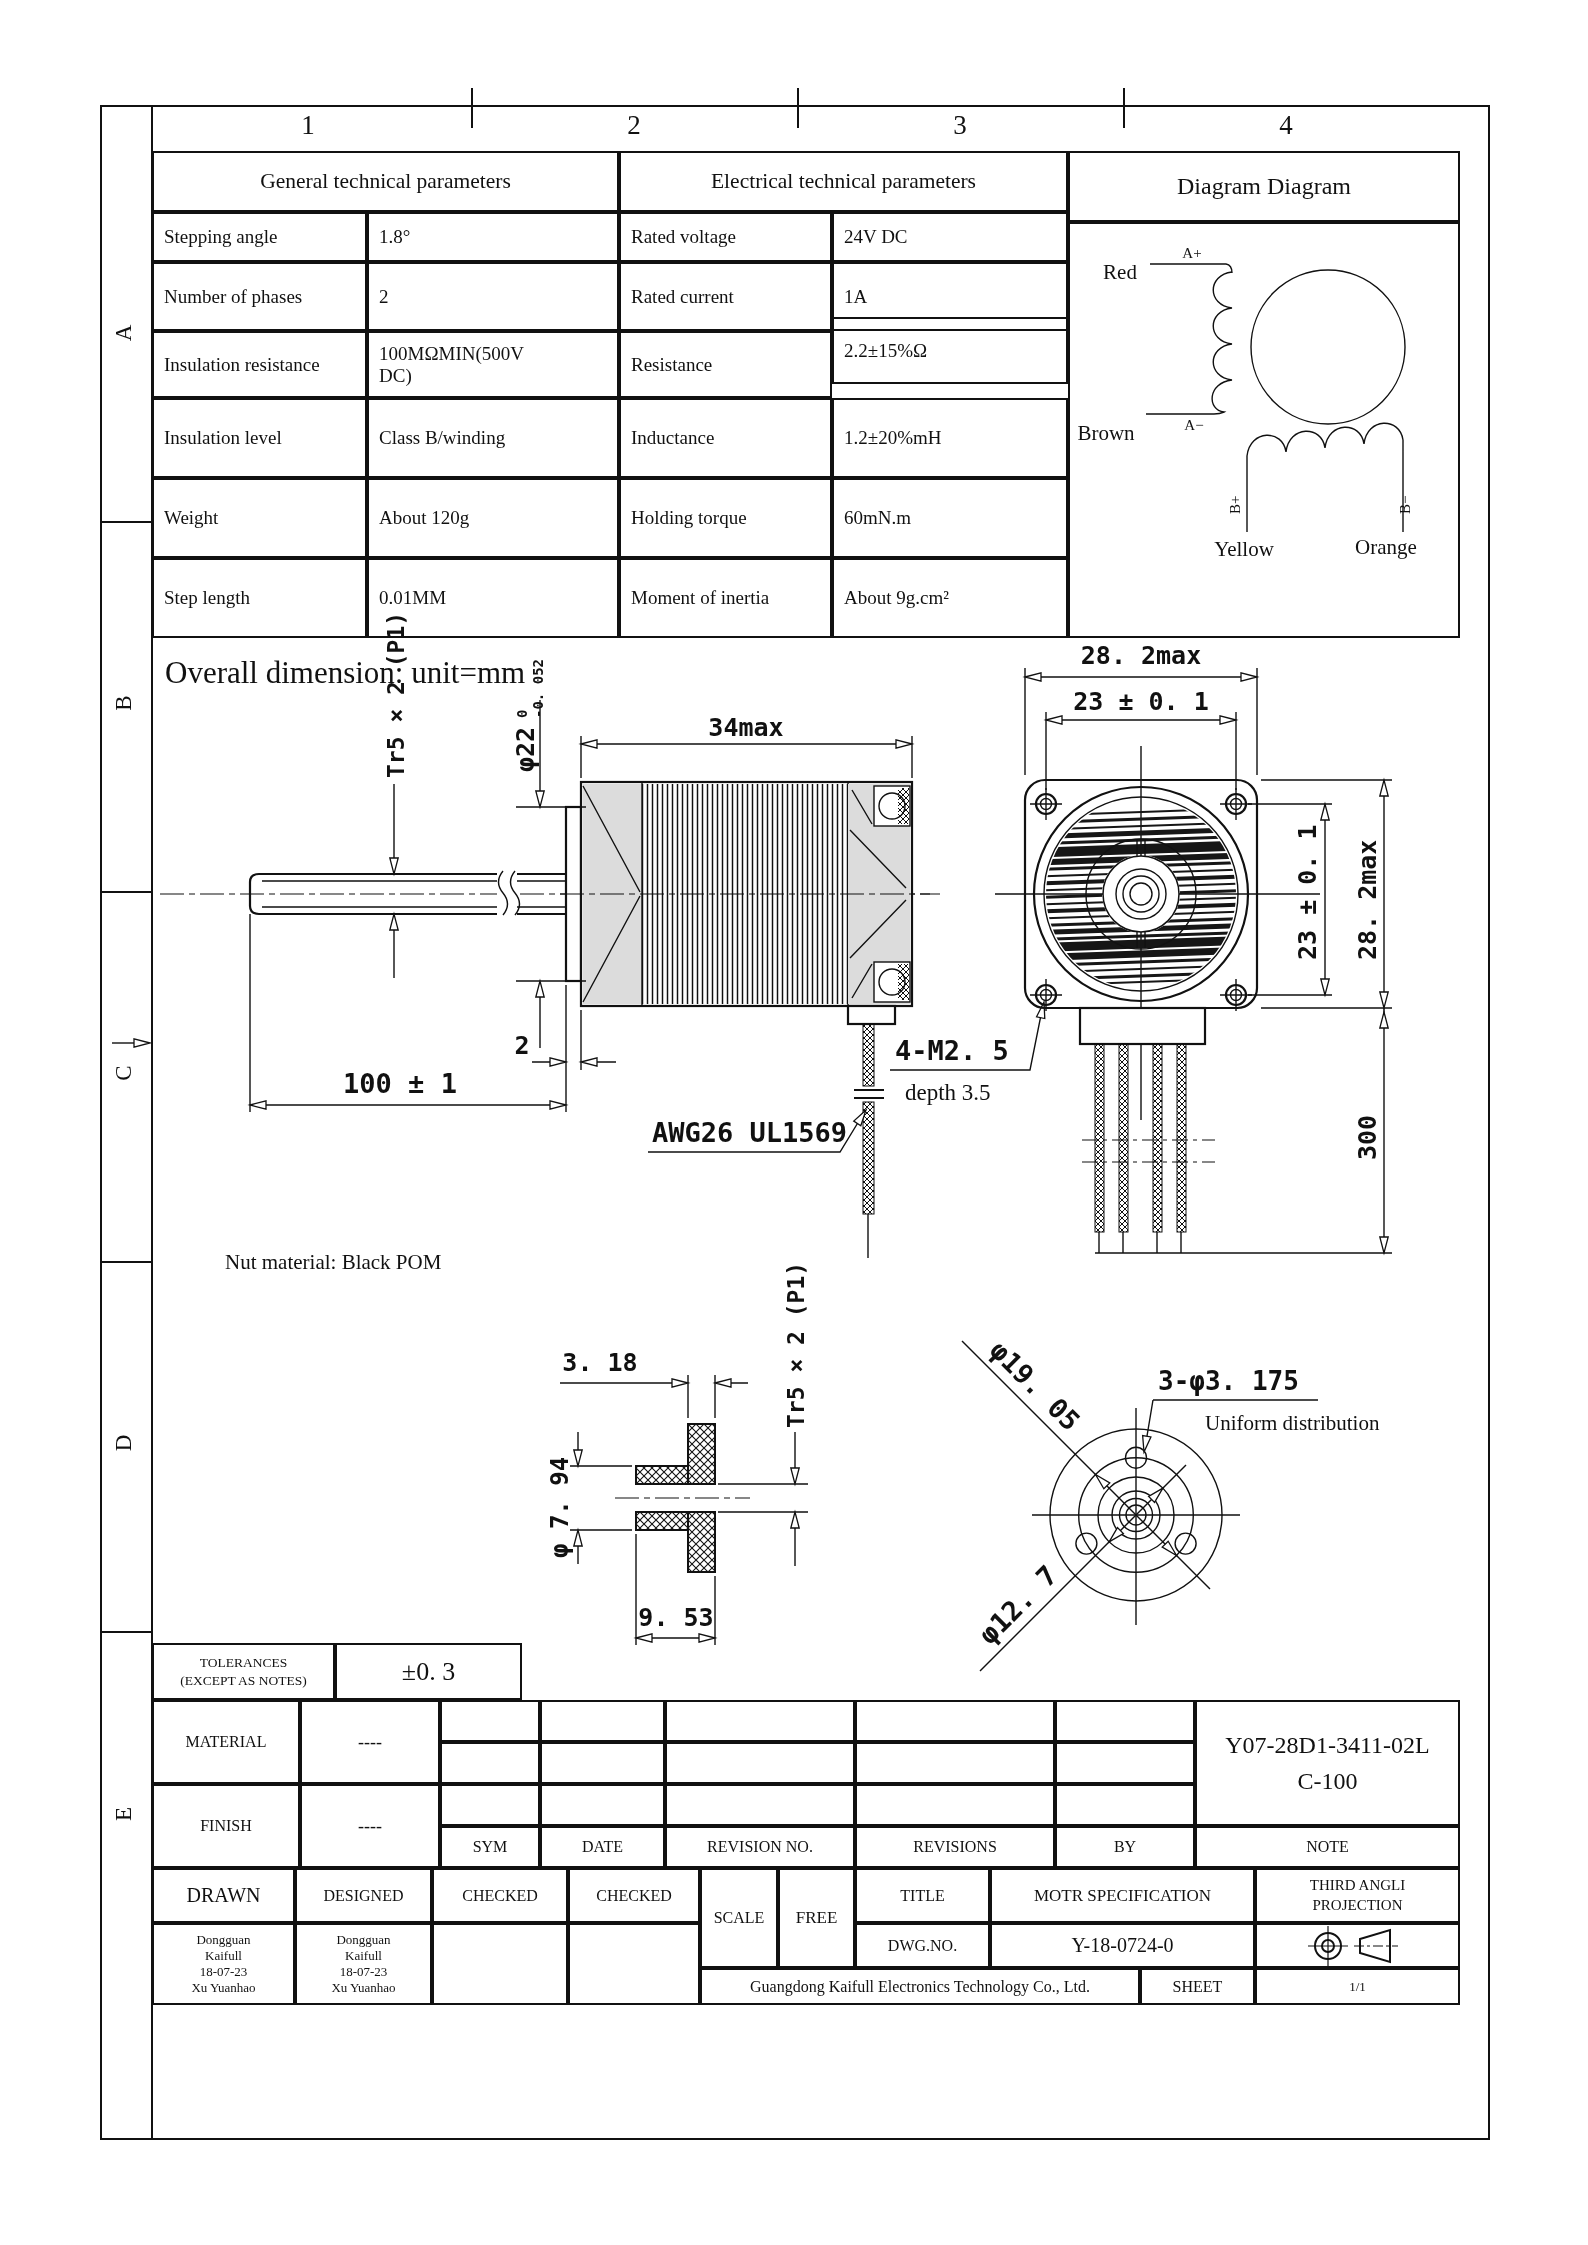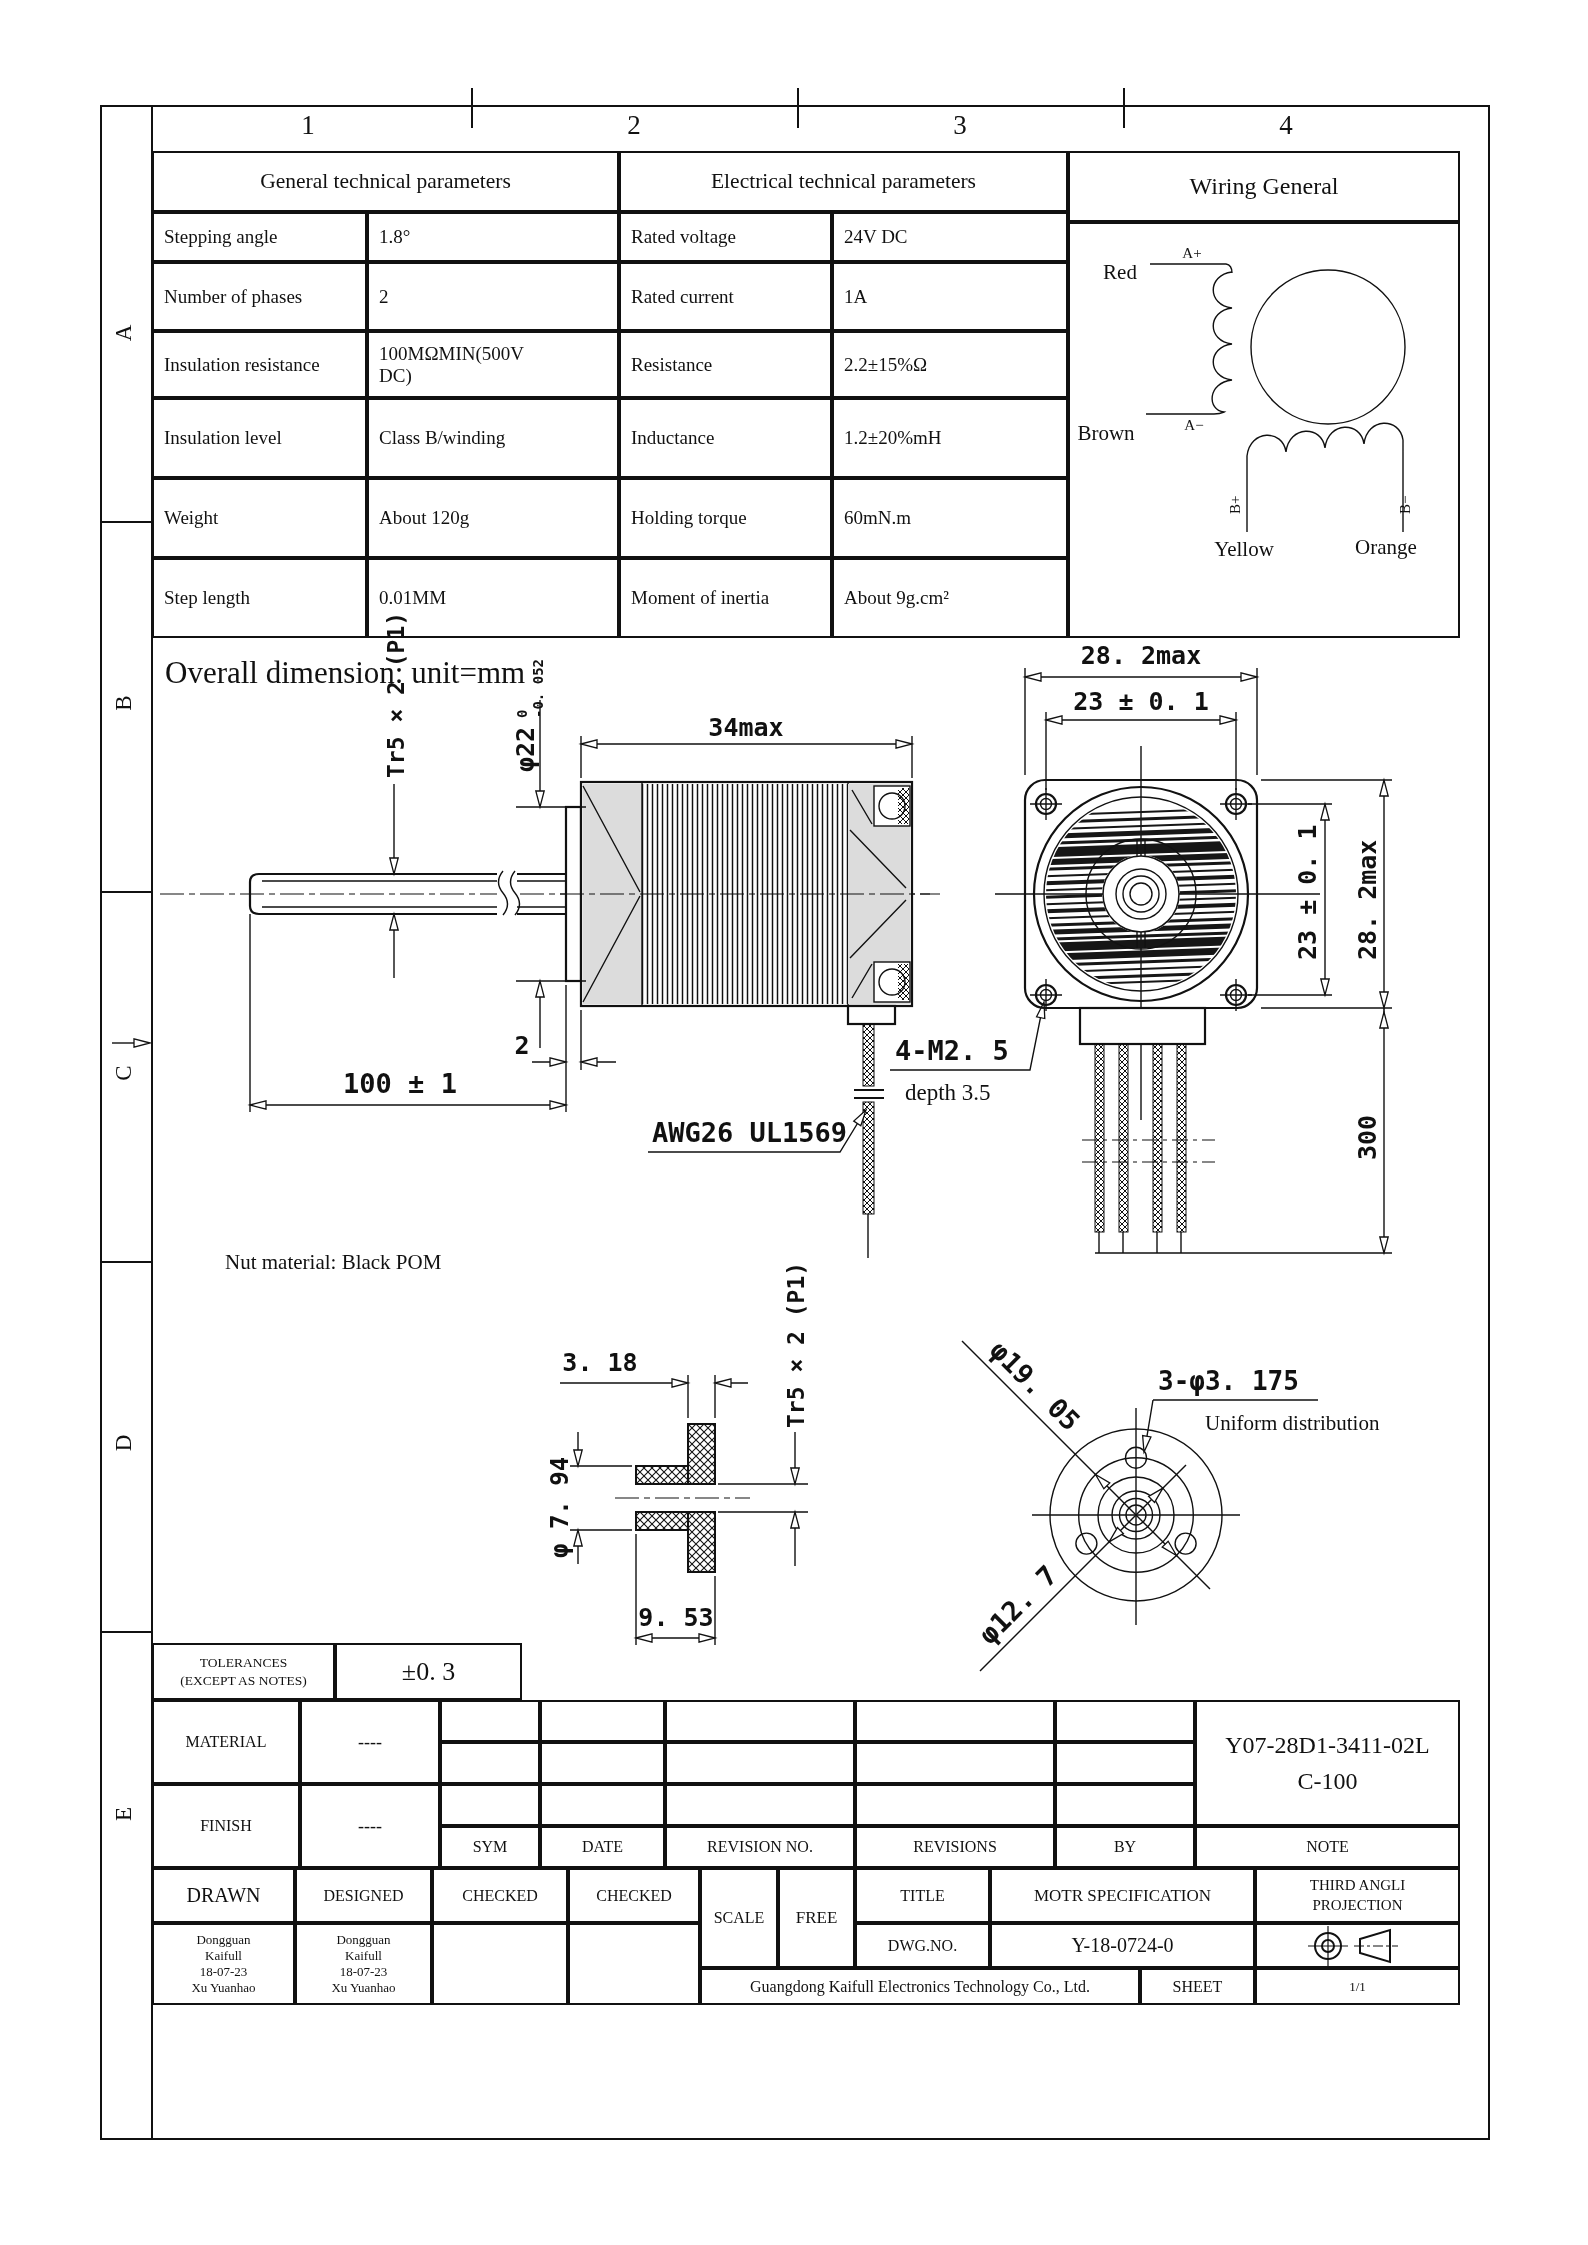--- a/index.html
+++ b/index.html
@@ -106,21 +106,21 @@
     </div>
   <div class="cell pad t19" style="left:619px;top:262px;width:213px;height:69px">
       <span>Rated current</span>
     </div>
   <div class="cell pad t19" style="left:832px;top:262px;width:236px;height:69px">
       <span>1A</span>
     </div>
   <div class="cell pad t19" style="left:619px;top:331px;width:213px;height:67px">
       <span>Resistance</span>
     </div>
-  <div class="cell pad t19" style="left:832px;top:331px;width:236px;height:67px">
+  <div class="cell pad t19" style="left:832px;top:317px;width:236px;height:67px">
       <span>2.2±15%Ω</span>
     </div>
   <div class="cell pad t19" style="left:619px;top:398px;width:213px;height:80px">
       <span>Inductance</span>
     </div>
   <div class="cell pad t19" style="left:832px;top:398px;width:236px;height:80px">
       <span>1.2±20%mH</span>
     </div>
   <div class="cell pad t19" style="left:619px;top:478px;width:213px;height:80px">
       <span>Holding torque</span>
@@ -129,21 +129,21 @@
       <span>60mN.m</span>
     </div>
   <div class="cell pad t19" style="left:619px;top:558px;width:213px;height:80px">
       <span>Moment of inertia</span>
     </div>
   <div class="cell pad t19" style="left:832px;top:558px;width:236px;height:80px">
       <span>About 9g.cm²</span>
     </div>
 
   <div class="cell ctr" style="left:1068px;top:151px;width:392px;height:71px;font-size:24px">
-      <span>Wiring General</span>
+      <span>Diagram Diagram</span>
     </div>
   <div class="cell" style="left:1068px;top:222px;width:392px;height:416px"></div>
 
   <div class="abs sect-title" style="left:165px;top:655px"><span>Overall dimension: unit=mm</span></div>
   <div class="abs" style="left:225px;top:1250px;font-size:21px"><span>Nut material: Black POM</span></div>
 
   <svg class="abs" style="left:0;top:0" width="1588" height="2245" viewBox="0 0 1588 2245">
     <defs>
       <path id="arR" d="M0,0 L-16,-4.2 L-16,4.2 Z"></path>
       <path id="arL" d="M0,0 L16,-4.2 L16,4.2 Z"></path>

